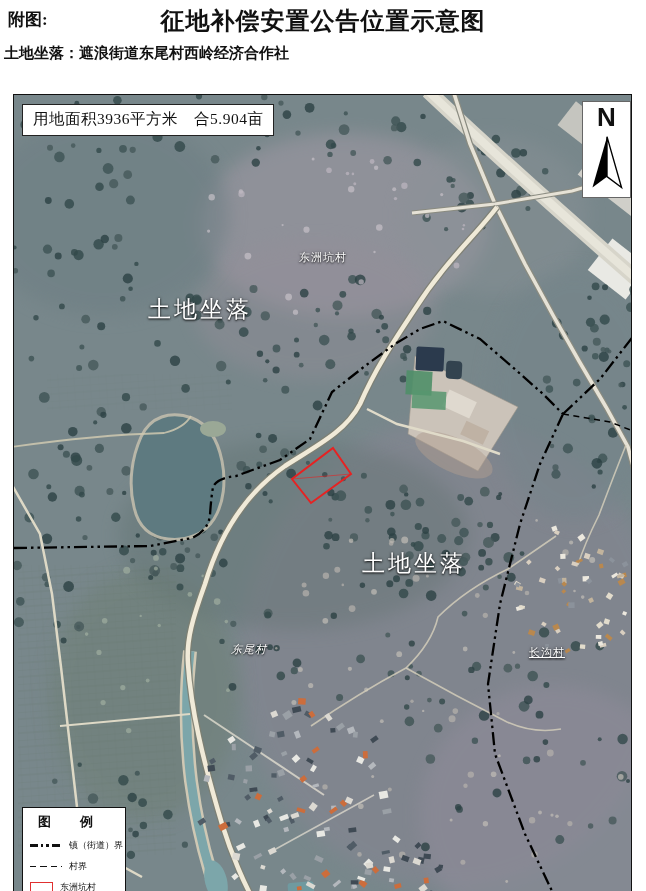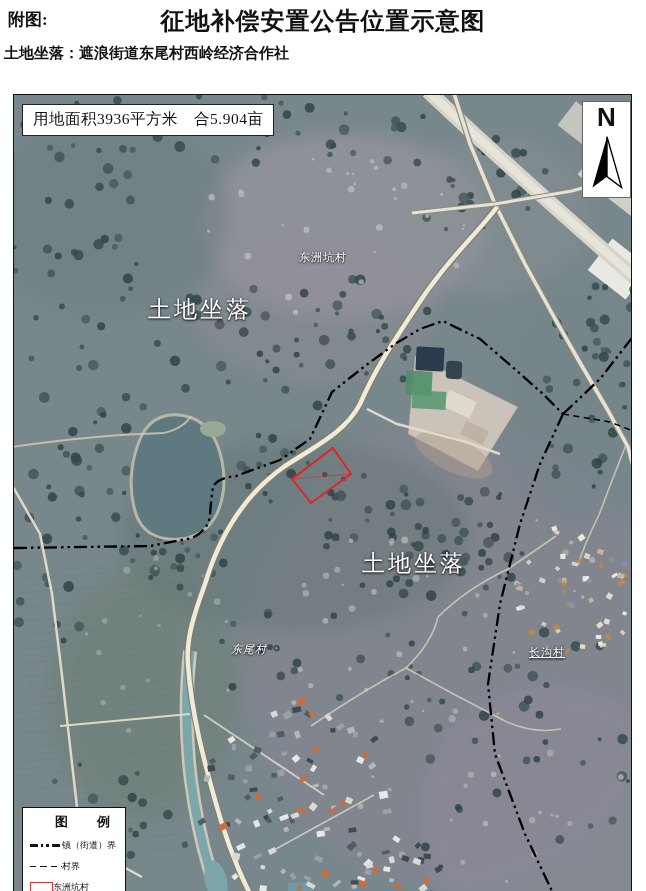--- a/index.html
+++ b/index.html
@@ -15,22 +15,22 @@
             padding:4px 10px 5px 10px;font-size:15.5px;white-space:nowrap;letter-spacing:.5px;}
   .north{position:absolute;right:0px;top:6px;width:49px;height:97px;background:#fff;border:1px solid #666;
          box-sizing:border-box;display:flex;flex-direction:column;align-items:center;}
   .north .n{font-size:26px;font-weight:bold;line-height:30px;font-family:"Liberation Sans",sans-serif;}
   .maplabel{position:absolute;color:#fff;white-space:nowrap;
             text-shadow:0 1px 2px rgba(0,0,0,.85),0 0 3px rgba(0,0,0,.55);}
   .lbl-big{font-size:23px;letter-spacing:3px;}
   .lbl-sm{font-size:11px;letter-spacing:1px;}
   .legend{position:absolute;left:8px;top:712px;width:104px;height:85px;background:#fff;
           border:1.3px solid #111;box-sizing:border-box;padding:5px 7px 0 7px;}
-  .legend-title{text-align:right;font-weight:bold;font-size:13px;letter-spacing:8px;text-indent:8px;margin-bottom:3px;}
-  .lrow{display:flex;align-items:center;margin-top:8px;}
+  .legend-title{text-align:left;font-weight:bold;font-size:13px;letter-spacing:8px;text-indent:8px;margin-bottom:3px;}
+  .lrow{display:flex;align-items:center;gap:7px;margin-top:8px;}
   .ls{width:32px;flex:none;}
   .ls1{height:3px;background:repeating-linear-gradient(to right,#111 0 8px,transparent 8px 11px,#111 11px 13.5px,transparent 13.5px 16.5px,#111 16.5px 19px,transparent 19px 22px);}
   .ls2{height:1.8px;background:repeating-linear-gradient(to right,#111 0 6px,transparent 6px 10.5px);}
   .ls3{width:23px;height:12px;border:1.6px solid #e03030;box-sizing:border-box;}
   .ll{font-size:9px;white-space:nowrap;}
 </style>
 </head>
 <body>
 
 <div class="page">

